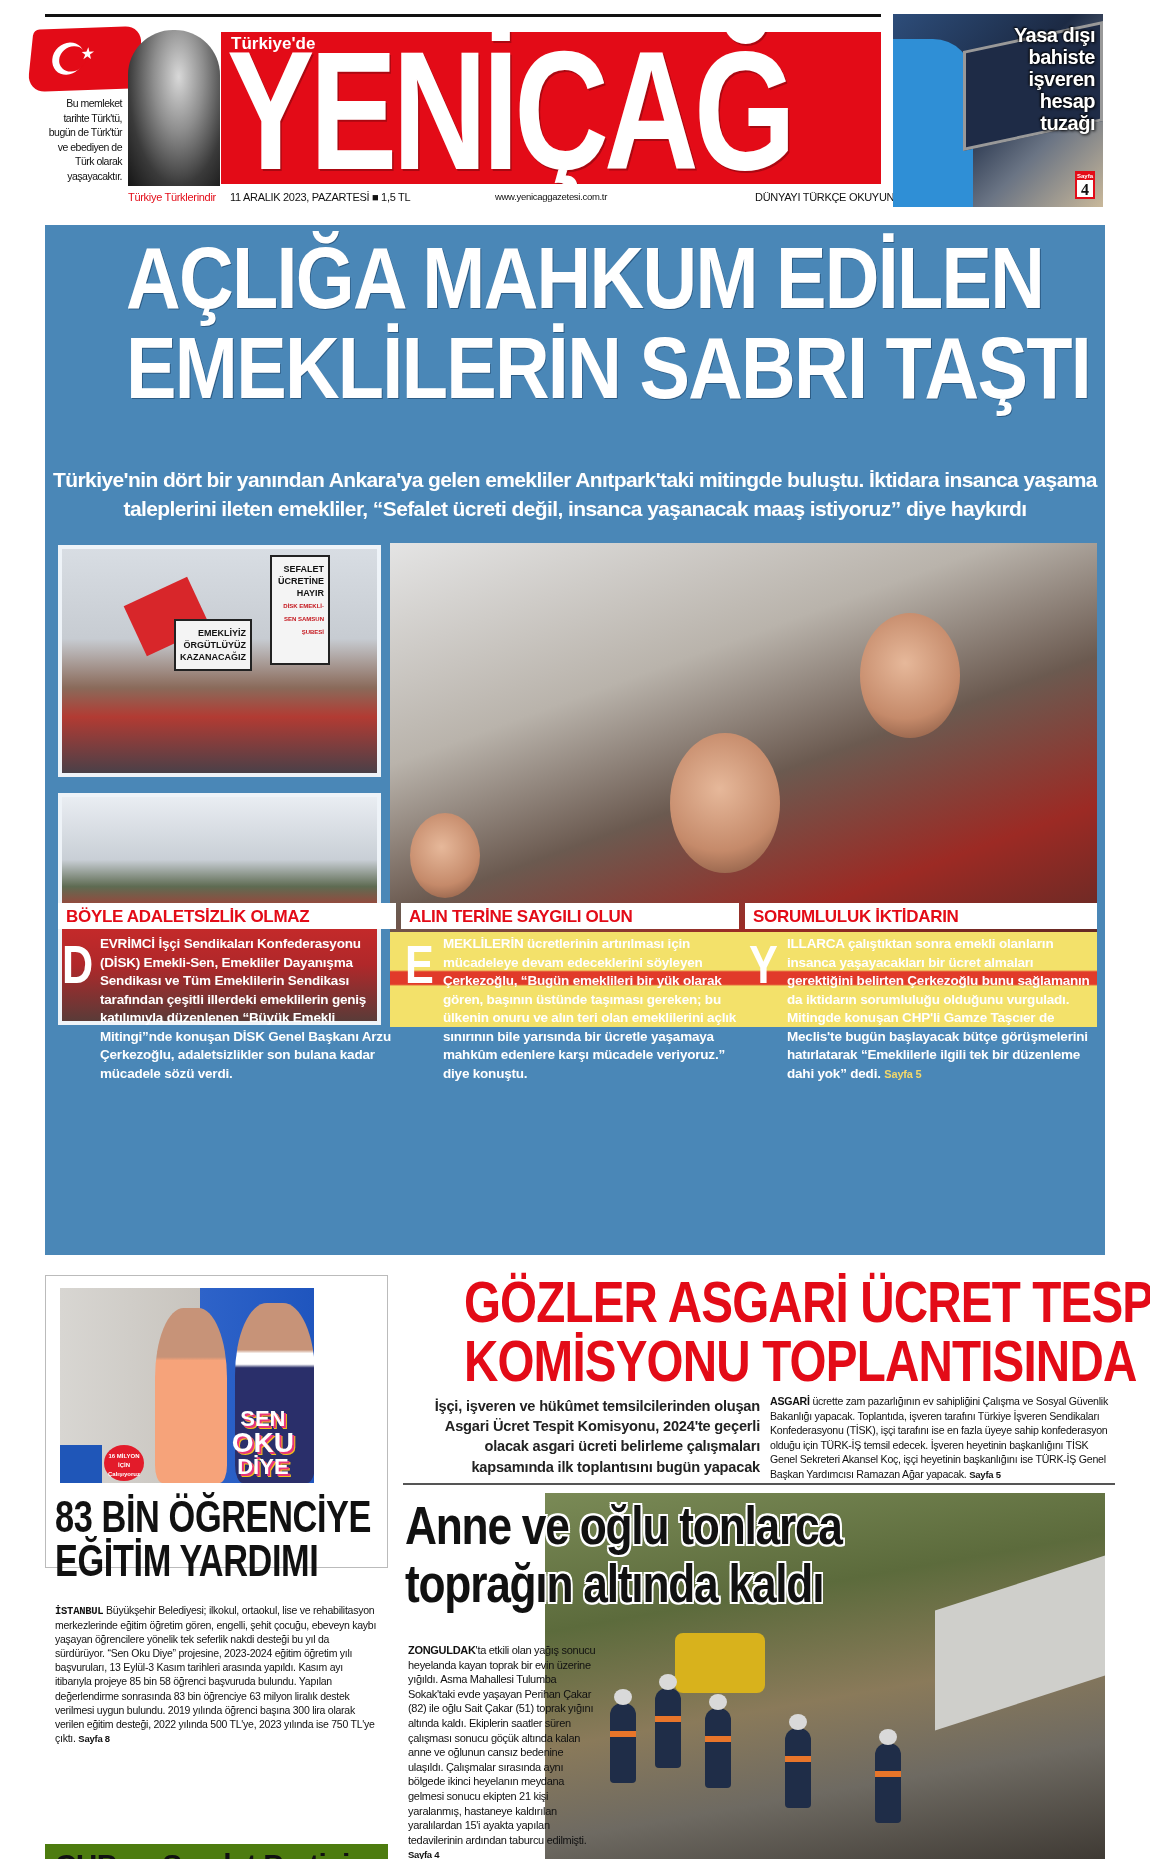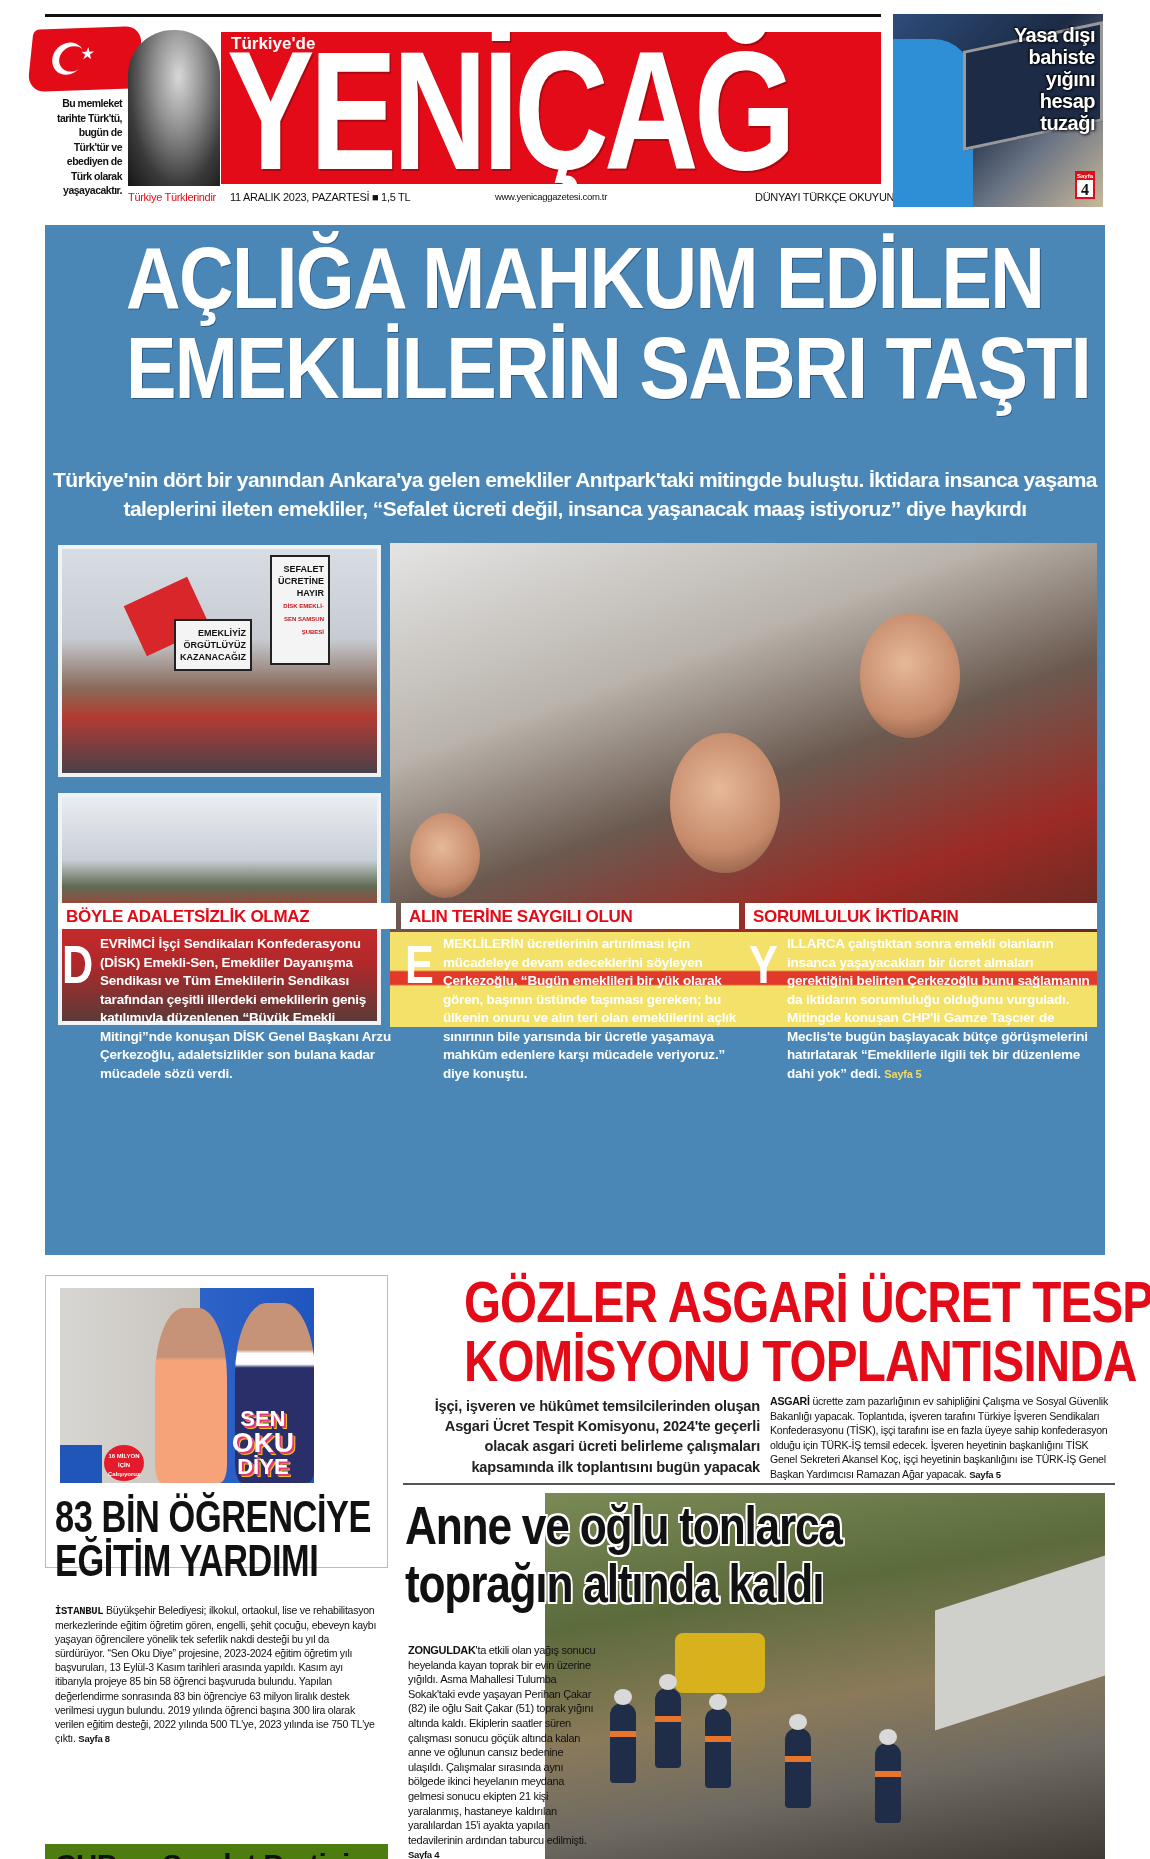--- a/index.html
+++ b/index.html
@@ -5,21 +5,21 @@
   * { box-sizing: border-box; margin: 0; padding: 0; }
   body { width: 1150px; height: 1859px; background: #ffffff; position: relative; overflow: hidden; font-family: "Liberation Sans", sans-serif; color: #111; }
   .abs { position: absolute; }
 
   
   .top-rule { left: 45px; top: 14px; width: 836px; height: 3px; background: #111; }
   .flag { left: 30px; top: 28px; width: 110px; height: 62px; background: #e30b17; transform: skewY(-8deg) rotate(6deg); border-radius: 6px 18px 6px 18px; }
   .flag .crescent { position: absolute; left: 22px; top: 14px; width: 32px; height: 32px; border-radius: 50%; background: #fff; }
   .flag .crescent::after { content: ""; position: absolute; left: 7px; top: 4px; width: 27px; height: 25px; border-radius: 50%; background: #e30b17; }
   .flag .star { position: absolute; left: 50px; top: 18px; color: #fff; font-size: 16px; line-height: 1; }
-  .quote { left: 48px; top: 96px; width: 74px; font-size: 10.5px; line-height: 14.5px; text-align: right; letter-spacing: -0.5px; font-family: "Liberation Sans Narrow", "Liberation Sans", sans-serif; font-weight: bold; }
+  .quote { left: 48px; top: 96px; width: 74px; font-size: 10.5px; line-height: 14.5px; text-align: right; letter-spacing: -0.5px; font-family: "Liberation Sans Narrow", "Liberation Sans", sans-serif; }
   .portrait { left: 128px; top: 30px; width: 92px; height: 156px; background: radial-gradient(ellipse at 55% 30%, #d8d8d8 0%, #8e8e8e 35%, #3a3a3a 70%, #151515 100%); border-radius: 45px 45px 0 0; }
   .logo-box { left: 221px; top: 32px; width: 660px; height: 152px; background: #e30b17; overflow: hidden; }
   .logo-pre { position: absolute; left: 10px; top: 2px; color: #fff; font-weight: bold; font-size: 17px; }
   .logo-main { position: absolute; left: 6px; top: 4px; width: 650px; color: #fff; font-weight: bold; font-size: 168px; line-height: 150px; letter-spacing: -6px; transform: scaleX(0.78); transform-origin: left top; white-space: nowrap; text-shadow: 2px 2px 0 rgba(0,0,0,0.25); }
   .mast-line { top: 191px; font-size: 11px; font-weight: normal; letter-spacing: -0.3px; }
   .mast-motto { left: 128px; color: #e30b17; }
   .mast-date { left: 230px; }
   .mast-url { left: 495px; font-size: 9.5px; }
   .mast-slogan { left: 755px; }
 
@@ -98,21 +98,21 @@
 <div class="abs mast-line mast-date">11 ARALIK 2023, PAZARTESİ ■ 1,5 TL</div>
 <div class="abs mast-line mast-url">www.yenicaggazetesi.com.tr</div>
 <div class="abs mast-line mast-slogan">DÜNYAYI TÜRKÇE OKUYUN</div>
 
 <div class="abs teaser">
   <div class="sleeve"></div>
   <div class="table"></div>
   <div class="teaser-title">
     <div>Yasa dışı</div>
     <div>bahiste</div>
-    <div>yığını</div>
+    <div>işveren</div>
     <div>hesap</div>
     <div>tuzağı</div>
   </div>
   <div class="page-ref" style="right:8px; bottom:8px; width:20px; height:28px; font-size:16px; line-height:19px;">
     <span class="lbl">Sayfa</span>
     <span>4</span>
   </div>
 </div>
 
 <div class="abs blue">

